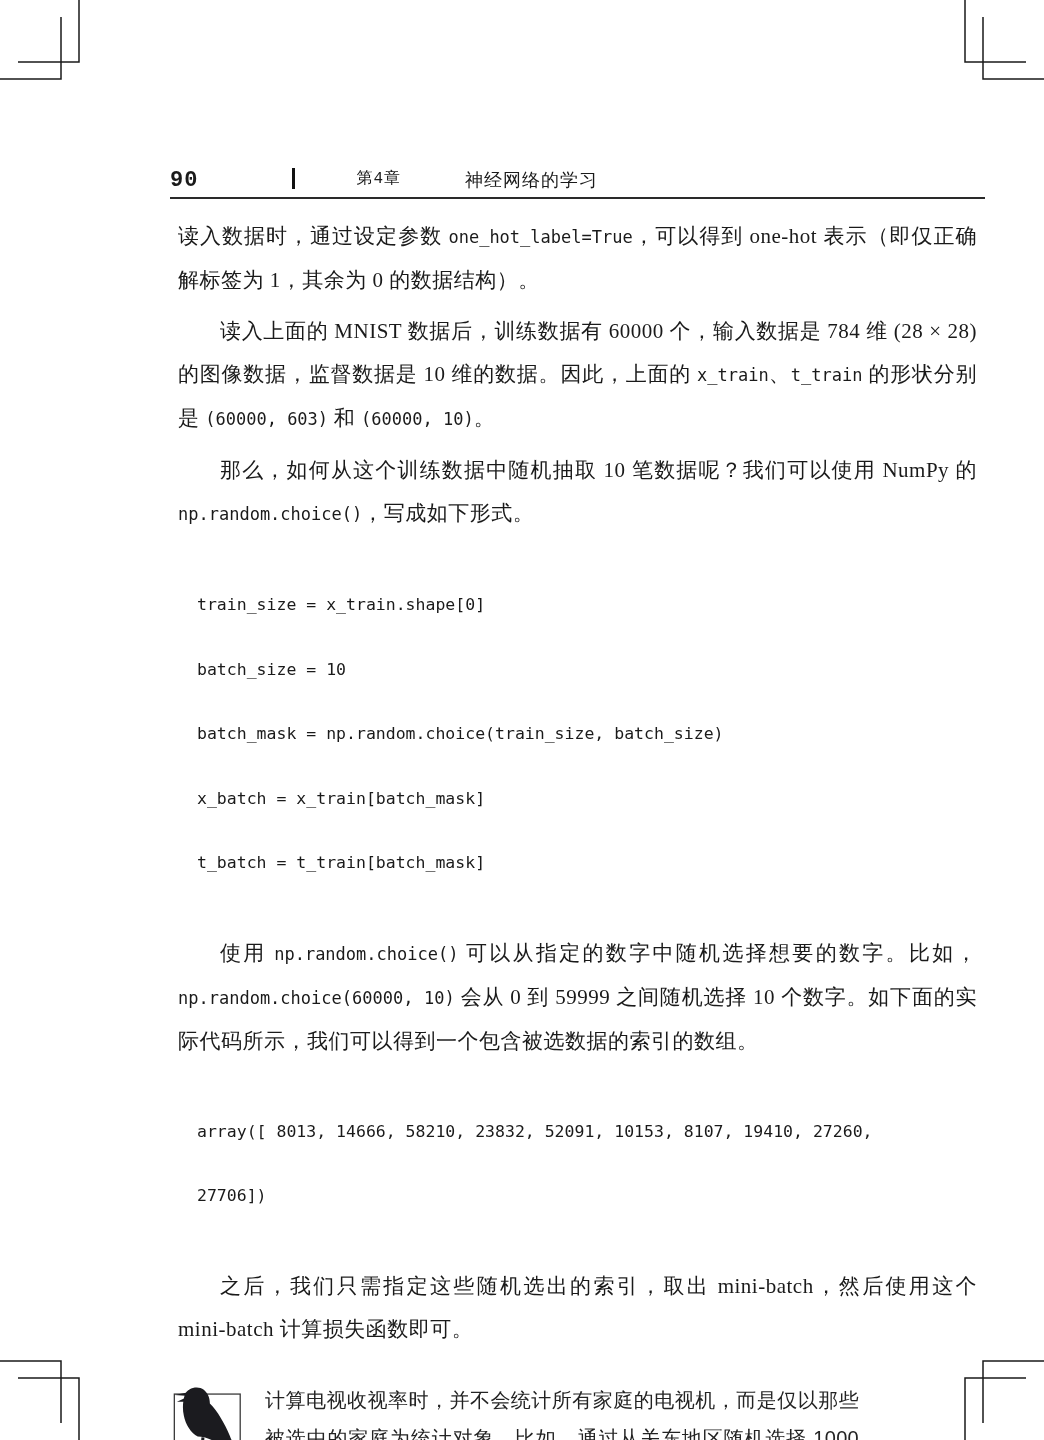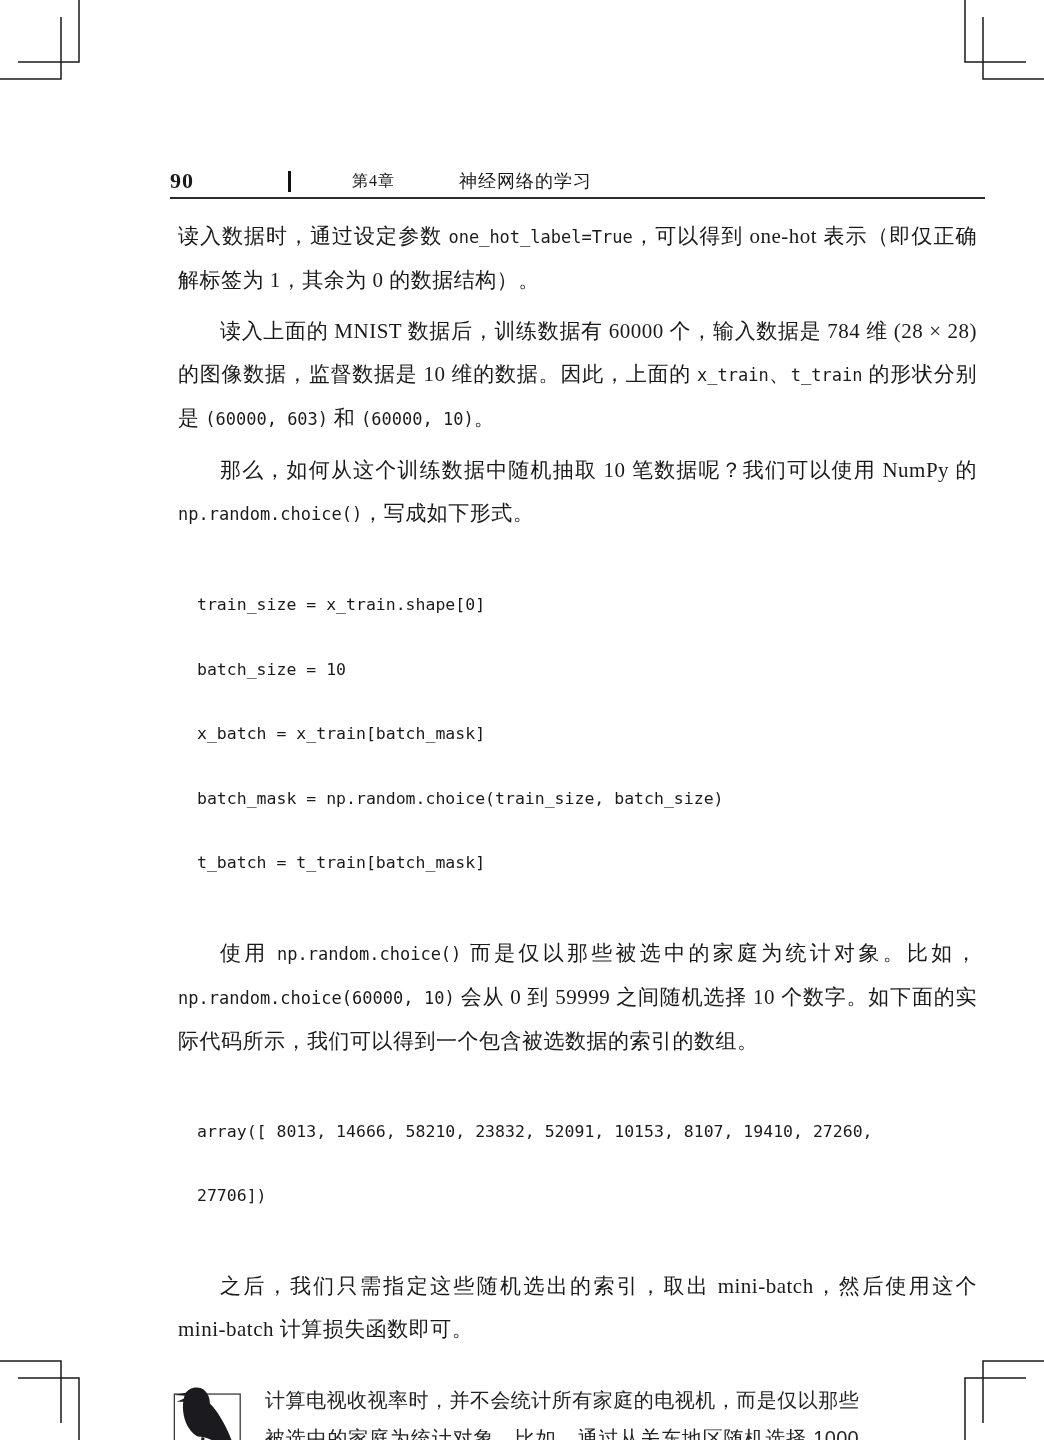--- a/index.html
+++ b/index.html
@@ -9,22 +9,22 @@
     background:#ffffff;
     color:#1a1a1a;
     font-family:"Liberation Serif","DejaVu Serif",serif;
     overflow:hidden;
   }
   .cropmarks { position:absolute; left:0; top:0; width:1044px; height:1440px; }
 
   .content { position:absolute; left:170px; top:168px; width:815px; }
 
   .running-head {
-    display:flex; align-items:center; height:26px;
-    font-family:Liberation Serif, serif;
+    display:flex; align-items:flex-start; height:26px;
+    font-family:Liberation Mono, monospace;
     gap:48px;
   }
   .pagenum { font-weight:bold; font-size:22px; letter-spacing:1px; }
   .headbar { width:3px; height:21px; background:#111; margin:0 13px 0 46px; flex:none; }
   .chapter-num { font-size:16px; letter-spacing:1px; }
   .chapter-title { font-size:18px; letter-spacing:1px; margin-left:16px; }
   .headrule { border-bottom:2px solid #2a2a2a; margin-top:3px; }
 
   .para {
     margin:8px; font-size:21px; line-height:43px;
@@ -89,26 +89,26 @@
 
     <p class="para first"><span>读入数据时，通过设定参数 </span><span class="icode">one_hot_label=True</span><span>，可以得到 one-hot 表示（即仅正确解标签为 1，其余为 0 的数据结构）。</span></p>
 
     <p class="para indent"><span>读入上面的 MNIST 数据后，训练数据有 60000 个，输入数据是 784 维 (28 × 28) 的图像数据，监督数据是 10 维的数据。因此，上面的 </span><span class="icode">x_train</span><span>、</span><span class="icode">t_train</span><span> 的形状分别是 </span><span class="icode">(60000, 603)</span><span> 和 </span><span class="icode">(60000, 10)</span><span>。</span></p>
 
     <p class="para indent"><span>那么，如何从这个训练数据中随机抽取 10 笔数据呢？我们可以使用 NumPy 的 </span><span class="icode">np.random.choice()</span><span>，写成如下形式。</span></p>
 
     <div class="codeblock">
       <div class="codeline">train_size = x_train.shape[0]</div>
       <div class="codeline">batch_size = 10</div>
+      <div class="codeline">batch_mask = np.random.choice(train_size, batch_size)</div>
       <div class="codeline">x_batch = x_train[batch_mask]</div>
-      <div class="codeline">batch_mask = np.random.choice(train_size, batch_size)</div>
       <div class="codeline">t_batch = t_train[batch_mask]</div>
     </div>
 
-    <p class="para indent"><span>使用 </span><span class="icode">np.random.choice()</span><span> 而是仅以那些被选中的家庭为统计对象。比如，</span><span class="icode">np.random.choice(60000, 10)</span><span> 会从 0 到 59999 之间随机选择 10 个数字。如下面的实际代码所示，我们可以得到一个包含被选数据的索引的数组。</span></p>
+    <p class="para indent"><span>使用 </span><span class="icode">np.random.choice()</span><span> 可以从指定的数字中随机选择想要的数字。比如，</span><span class="icode">np.random.choice(60000, 10)</span><span> 会从 0 到 59999 之间随机选择 10 个数字。如下面的实际代码所示，我们可以得到一个包含被选数据的索引的数组。</span></p>
 
     <div class="codeblock">
       <div class="codeline">array([ 8013, 14666, 58210, 23832, 52091, 10153, 8107, 19410, 27260,</div>
       <div class="codeline">27706])</div>
     </div>
 
     <p class="para indent"><span>之后，我们只需指定这些随机选出的索引，取出 mini-batch，然后使用这个 mini-batch 计算损失函数即可。</span></p>
 
     <div class="note">
       <div class="note-iconbox">

